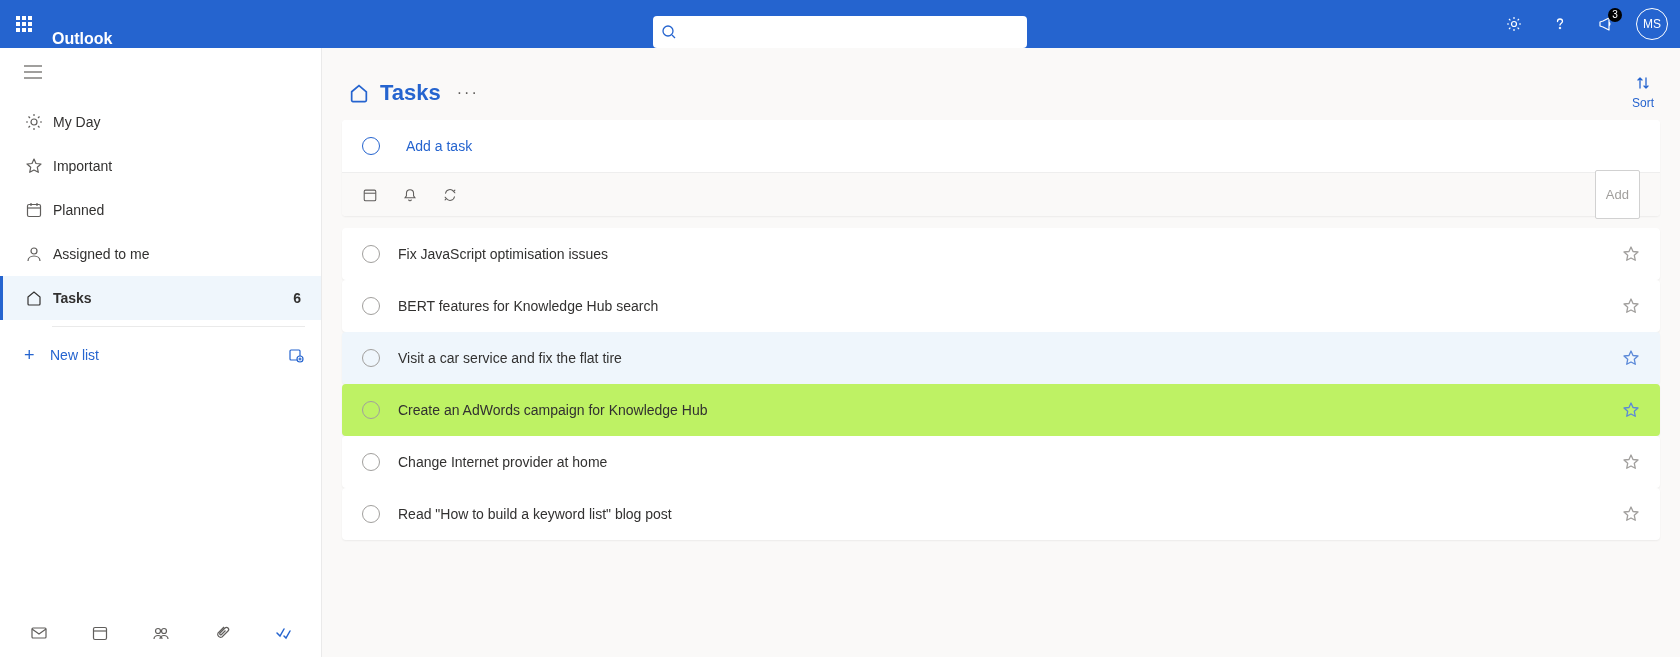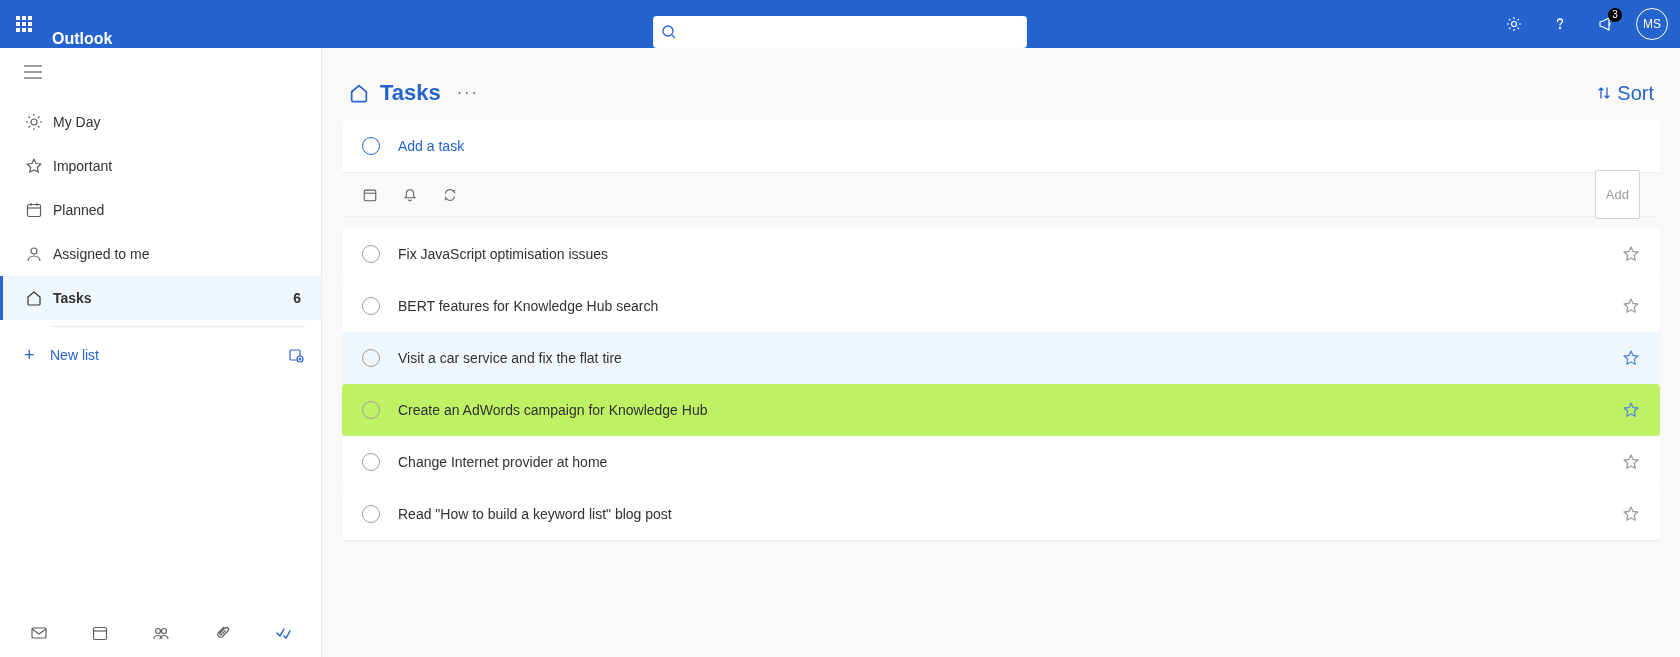--- a/index.html
+++ b/index.html
@@ -83,28 +83,28 @@
   .sb-icon.active { color: #2564cf; }
 
   
   .main { flex: 1; padding: 0 20px; overflow-y: auto; }
   .main-header {
     height: 72px; display: flex; align-items: center; padding-top: 18px;
   }
   .main-header .home-ic { color: #2564cf; margin-left: 6px; }
   .main-title { font-size: 22px; font-weight: 600; color: #2564cf; margin-left: 10px; }
   .more-dots { margin-left: 16px; color: #605e5c; cursor: pointer; letter-spacing: 2px; }
-  .sort-btn { margin-left: auto; color: #2564cf; font-size: 20px; display: flex; align-items: center; gap: 6px; cursor: pointer; margin-right: 6px; }
+  .sort-btn { margin-left: auto; color: #2564cf; font-size: 12px; display: flex; align-items: center; gap: 6px; cursor: pointer; margin-right: 6px; flex-direction: column; }
 
   .card {
     background: #fff; border-radius: 4px; box-shadow: 0 1px 2px rgba(0,0,0,0.06);
   }
   .add-task-row {
     height: 52px; display: flex; align-items: center; padding: 0 20px;
-    border-radius: 4px 4px 0 0; background:#fff;
+    border-radius: 4px 4px 0 0; background:#fff;gap:8px;
   }
   .circle {
     width: 18px; height: 18px; border: 1.5px solid #2564cf; border-radius: 50%;
     flex-shrink: 0; cursor: pointer;
   }
   .circle.gray { border-color: #a19f9d; }
   .add-task-text { margin-left: 18px; color: #2564cf; font-size: 14px; }
   .add-toolbar {
     height: 44px; display: flex; align-items: center; padding: 0 20px;
     background: #faf9f8; border-top: 1px solid #eee; border-radius: 0 0 4px 4px;

